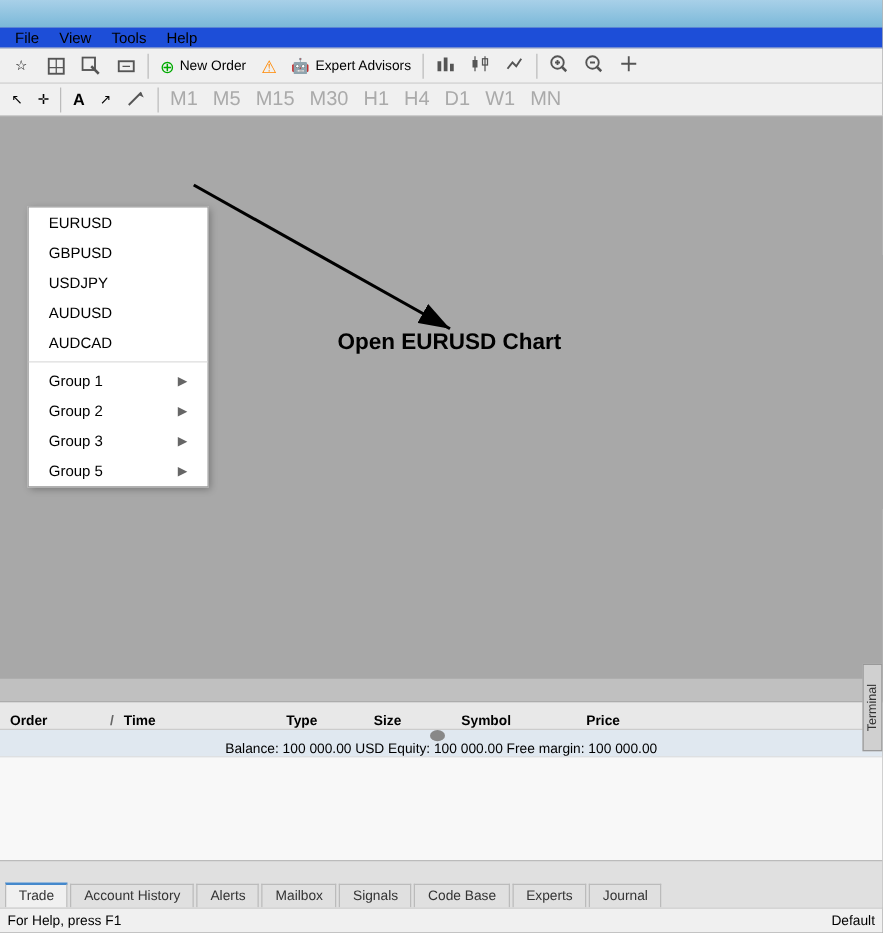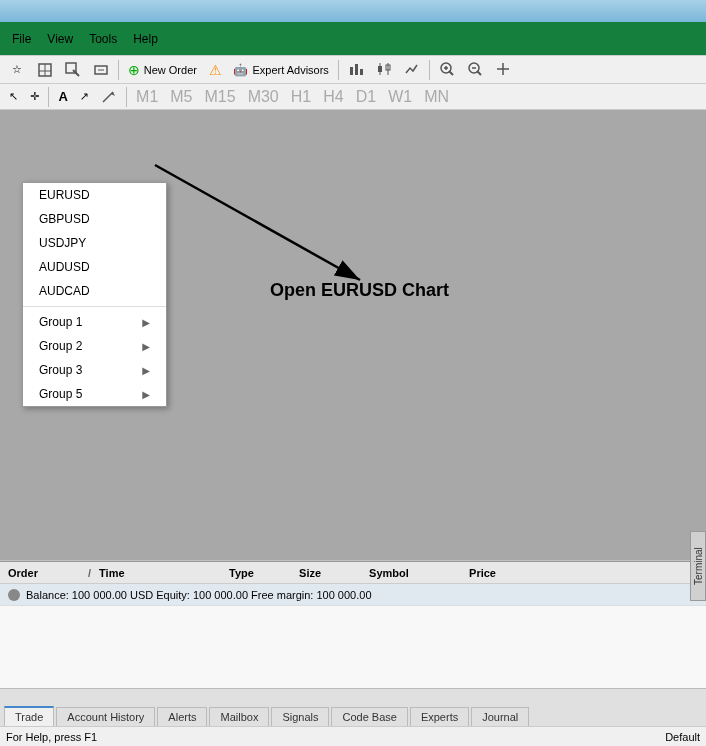--- a/index.html
+++ b/index.html
@@ -17,22 +17,22 @@
     #title-bar {
       height: 22px;
       background: linear-gradient(to bottom, #a8d0e8, #7ab8d8);
       display: flex;
       align-items: center;
       padding: 0 4px;
     }
 
     
     #menu-bar {
-      height: 34px;
-      background: #15803d;
+      height: 17px;
+      background: #1d4ed8;
       display: flex;
       align-items: center;
       padding: 0 4px;
       border-bottom: 1px solid #ccc;
     }
     .menu-item {
       padding: 2px 8px;
       cursor: pointer;
       font-size: 12px;
     }
@@ -121,20 +121,21 @@
     }
 
     #balance-row {
       height: 22px;
       background: #e0e8f0;
       display: flex;
       align-items: center;
       padding: 0 8px;
       font-size: 11px;
       border-bottom: 1px solid #ddd;
+      flex-direction: column;
     }
     .balance-icon {
       width: 12px;
       height: 12px;
       border-radius: 50%;
       background: #888;
       margin-right: 6px;
       display: inline-block;
     }
 
@@ -426,21 +427,21 @@
     </div>
     <div class="dropdown-item">
       <span>Group 5</span>
       <span class="dropdown-arrow">▶</span>
     </div>
   </div>
 </div>
 
 <div id="bottom-panel" style="position:absolute; bottom:20px; left:0; right:0; height:165px; background:#f0f0f0; border-top:1px solid #999; display:flex; flex-direction:column;">
 
-  <div id="bottom-columns" style="height:22px; background:#e8e8e8; display:flex; align-items:center; border-bottom:1px solid #ccc; padding:0 8px; font-size:11px; font-weight:bold;">
+  <div id="bottom-columns" style="height:22px; background:#e8e8e8; display:flex; align-items:flex-end; border-bottom:1px solid #ccc; padding:0 8px; font-size:11px; font-weight:bold;">
     <span style="flex:0 0 80px;">Order</span>
     <span style="color:#666; margin-right:8px;">/</span>
     <span style="flex:0 0 130px;">Time</span>
     <span style="flex:0 0 70px;">Type</span>
     <span style="flex:0 0 70px;">Size</span>
     <span style="flex:0 0 100px;">Symbol</span>
     <span style="flex:0 0 80px;">Price</span>
   </div>
 
   <div id="balance-row">

